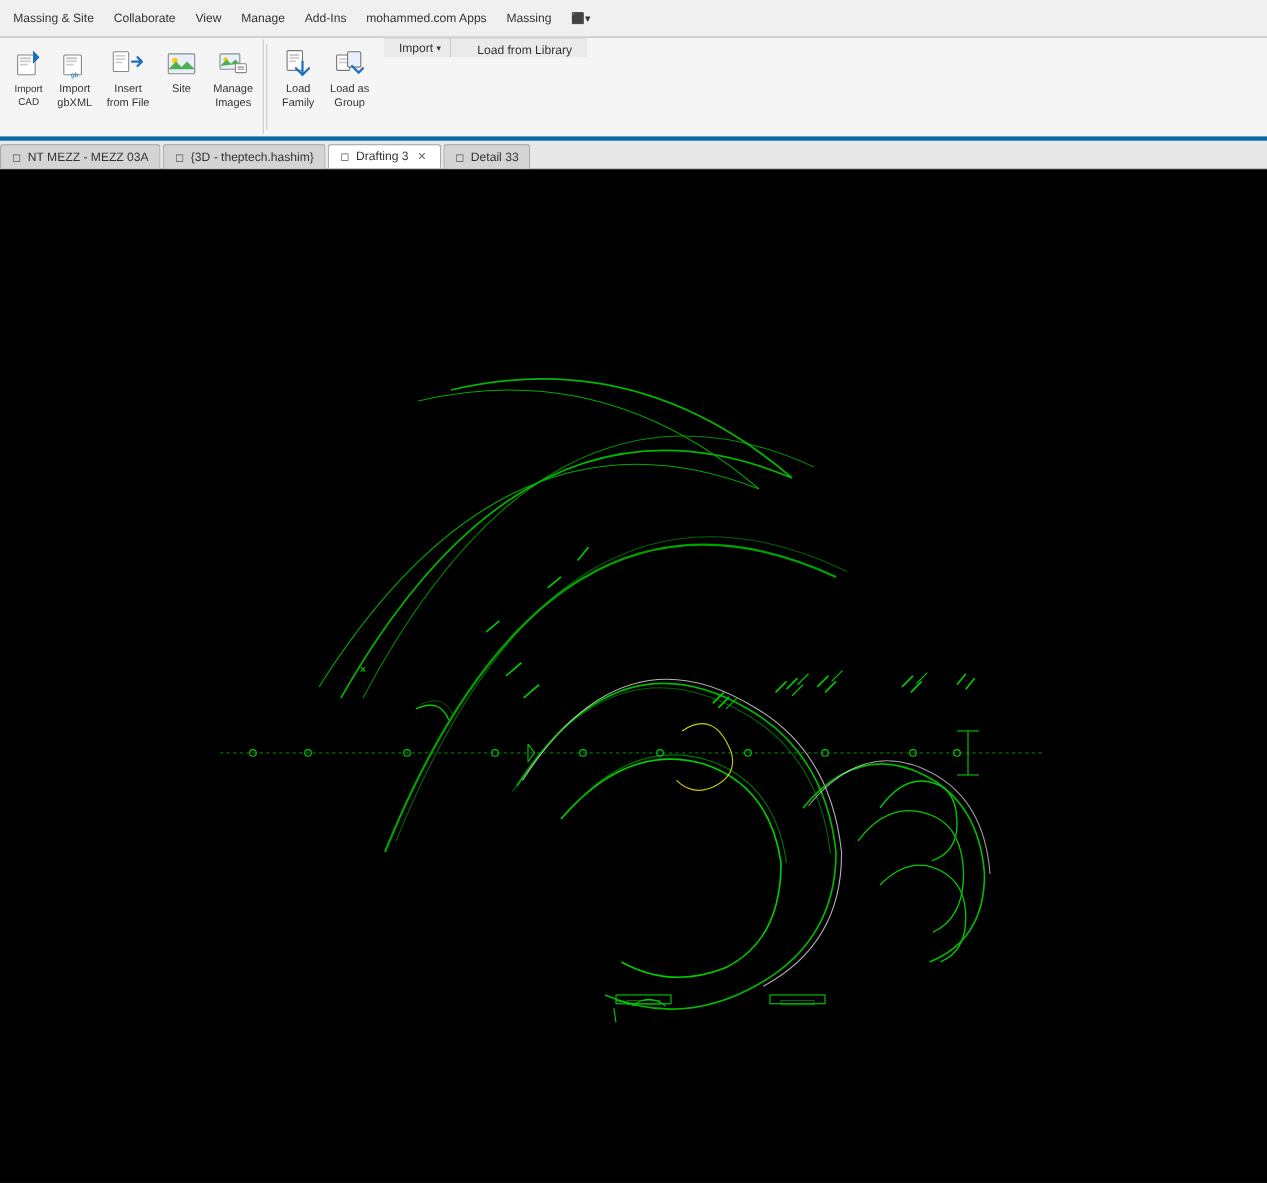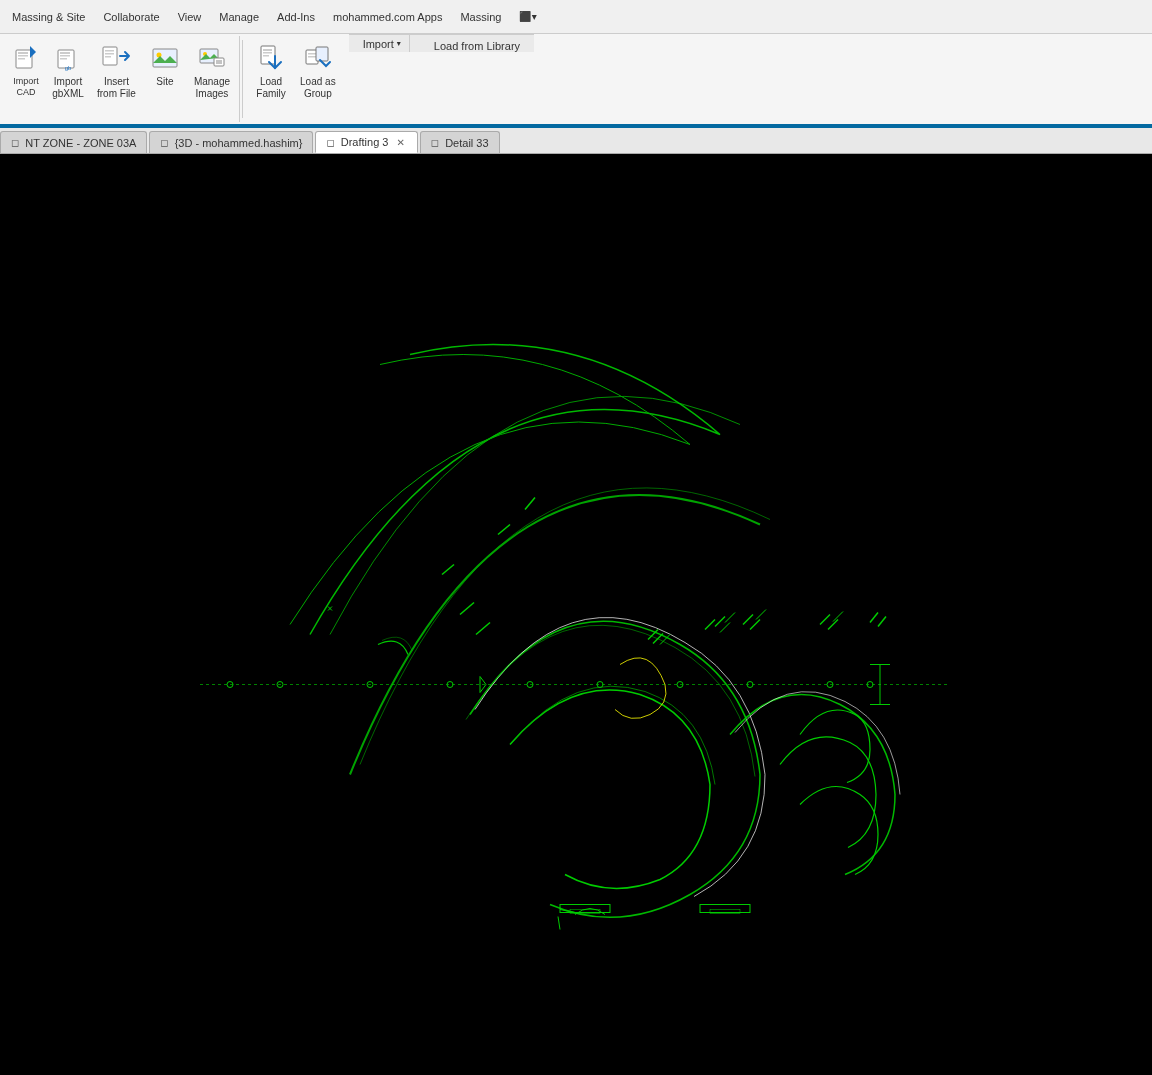--- a/index.html
+++ b/index.html
@@ -295,25 +295,25 @@
       </div>
       <div class="ribbon-bottom-section">
         <span>Load from Library</span>
       </div>
     </div>
   </div>
 
   <div class="tabs-bar">
     <div class="tab">
       <span class="tab-icon">◻</span>
-      <span>NT ZONE - ZONE 03A</span>
+      <span>NT MEZZ - MEZZ 03A</span>
     </div>
     <div class="tab">
       <span class="tab-icon">◻</span>
-      <span>{3D - mohammed.hashim}</span>
+      <span>{3D - theptech.hashim}</span>
     </div>
     <div class="tab active">
       <span class="tab-icon">◻</span>
       <span>Drafting 3</span>
       <span class="tab-close">✕</span>
     </div>
     <div class="tab">
       <span class="tab-icon">◻</span>
       <span>Detail 33</span>
     </div>

